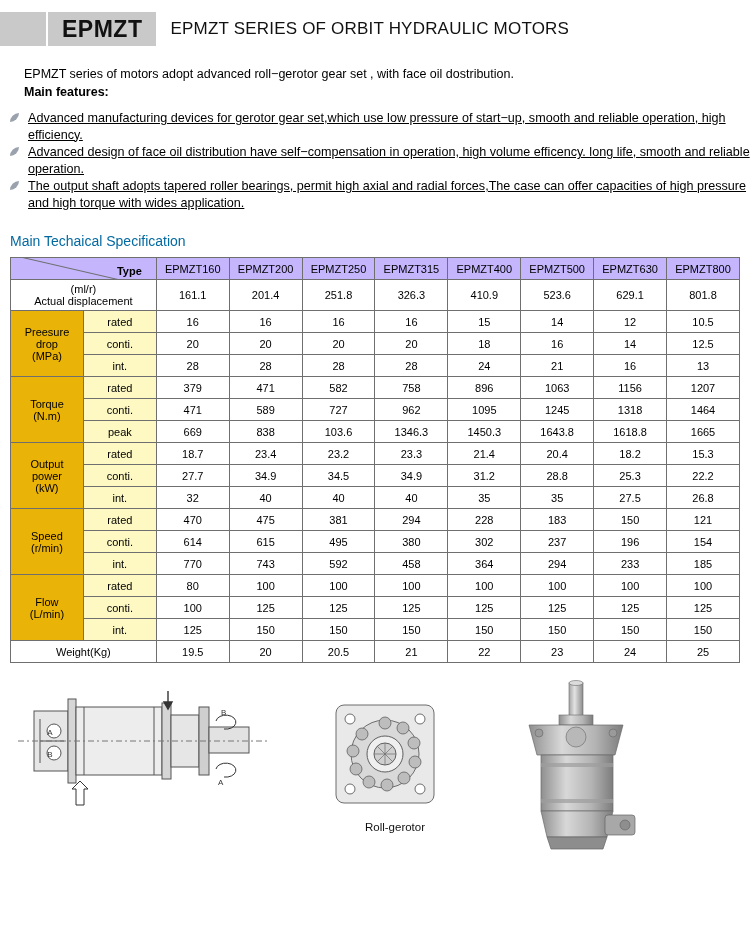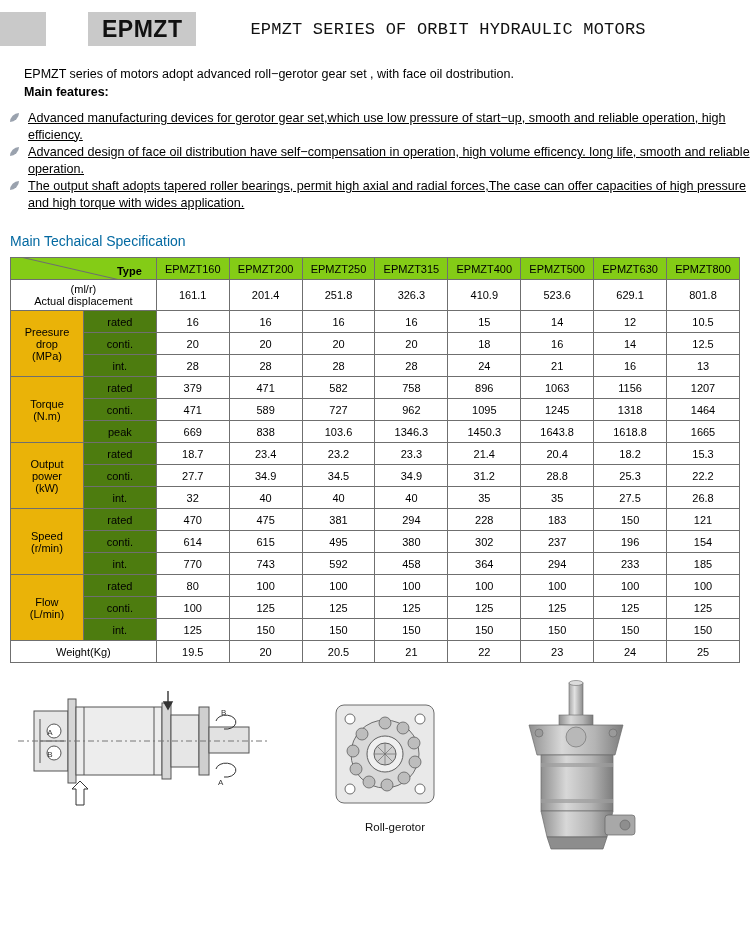--- a/index.html
+++ b/index.html
@@ -15,21 +15,20 @@
     position: relative;
     overflow: hidden;
   }
 
   
   .header {
     display: flex;
     align-items: stretch;
     height: 34px;
     margin-top: 12px;
-    gap: 40px;
   }
   .header-bar-left {
     width: 46px;
     background: #c9c9c9;
   }
   .header-title-box {
     background: #c9c9c9;
     display: flex;
     align-items: center;
     padding: 0 14px 0 14px;
@@ -41,21 +40,20 @@
     letter-spacing: 0.5px;
     color: #111;
   }
   .header-sub {
     display: flex;
     align-items: center;
     padding-left: 14px;
     font-size: 17px;
     color: #111;
     letter-spacing: 0.2px;
-    font-family: Liberation Mono, monospace;
   }
 
   
   .intro {
     margin: 20px 0 0 24px;
     font-size: 12.5px;
     line-height: 16px;
   }
   .intro .main-features {
     font-weight: bold;
@@ -104,21 +102,21 @@
   }
   table.spec td, table.spec th {
     border: 1px solid #6f6f6f;
     font-size: 11px;
     text-align: center;
     padding: 0;
     height: 21px;
     font-weight: normal;
   }
   .hdr-row td {
-    background: #84cc16;
+    background: #c4b5fd;
     font-size: 11px;
     font-weight: bold;
     height: 28px;
   }
   .type-cell {
     position: relative;
     background: #d4d4d4;
   }
   .type-cell .diag {
     position: absolute;
@@ -141,21 +139,21 @@
     right: 14px;
     top: 7px;
     font-weight: bold;
   }
   .grp {
     background: #eab308;
     font-size: 11px;
     width: 62px;
   }
   .sub {
-    background: #4d7c0f;
+    background: #fef9c3;
     width: 68px;
   }
   .w-disp { width: 130px; }
   .weight-cell { font-size: 11px; }
 
   
   .figures {
     position: relative;
     margin-top: 26px;
     height: 200px;

